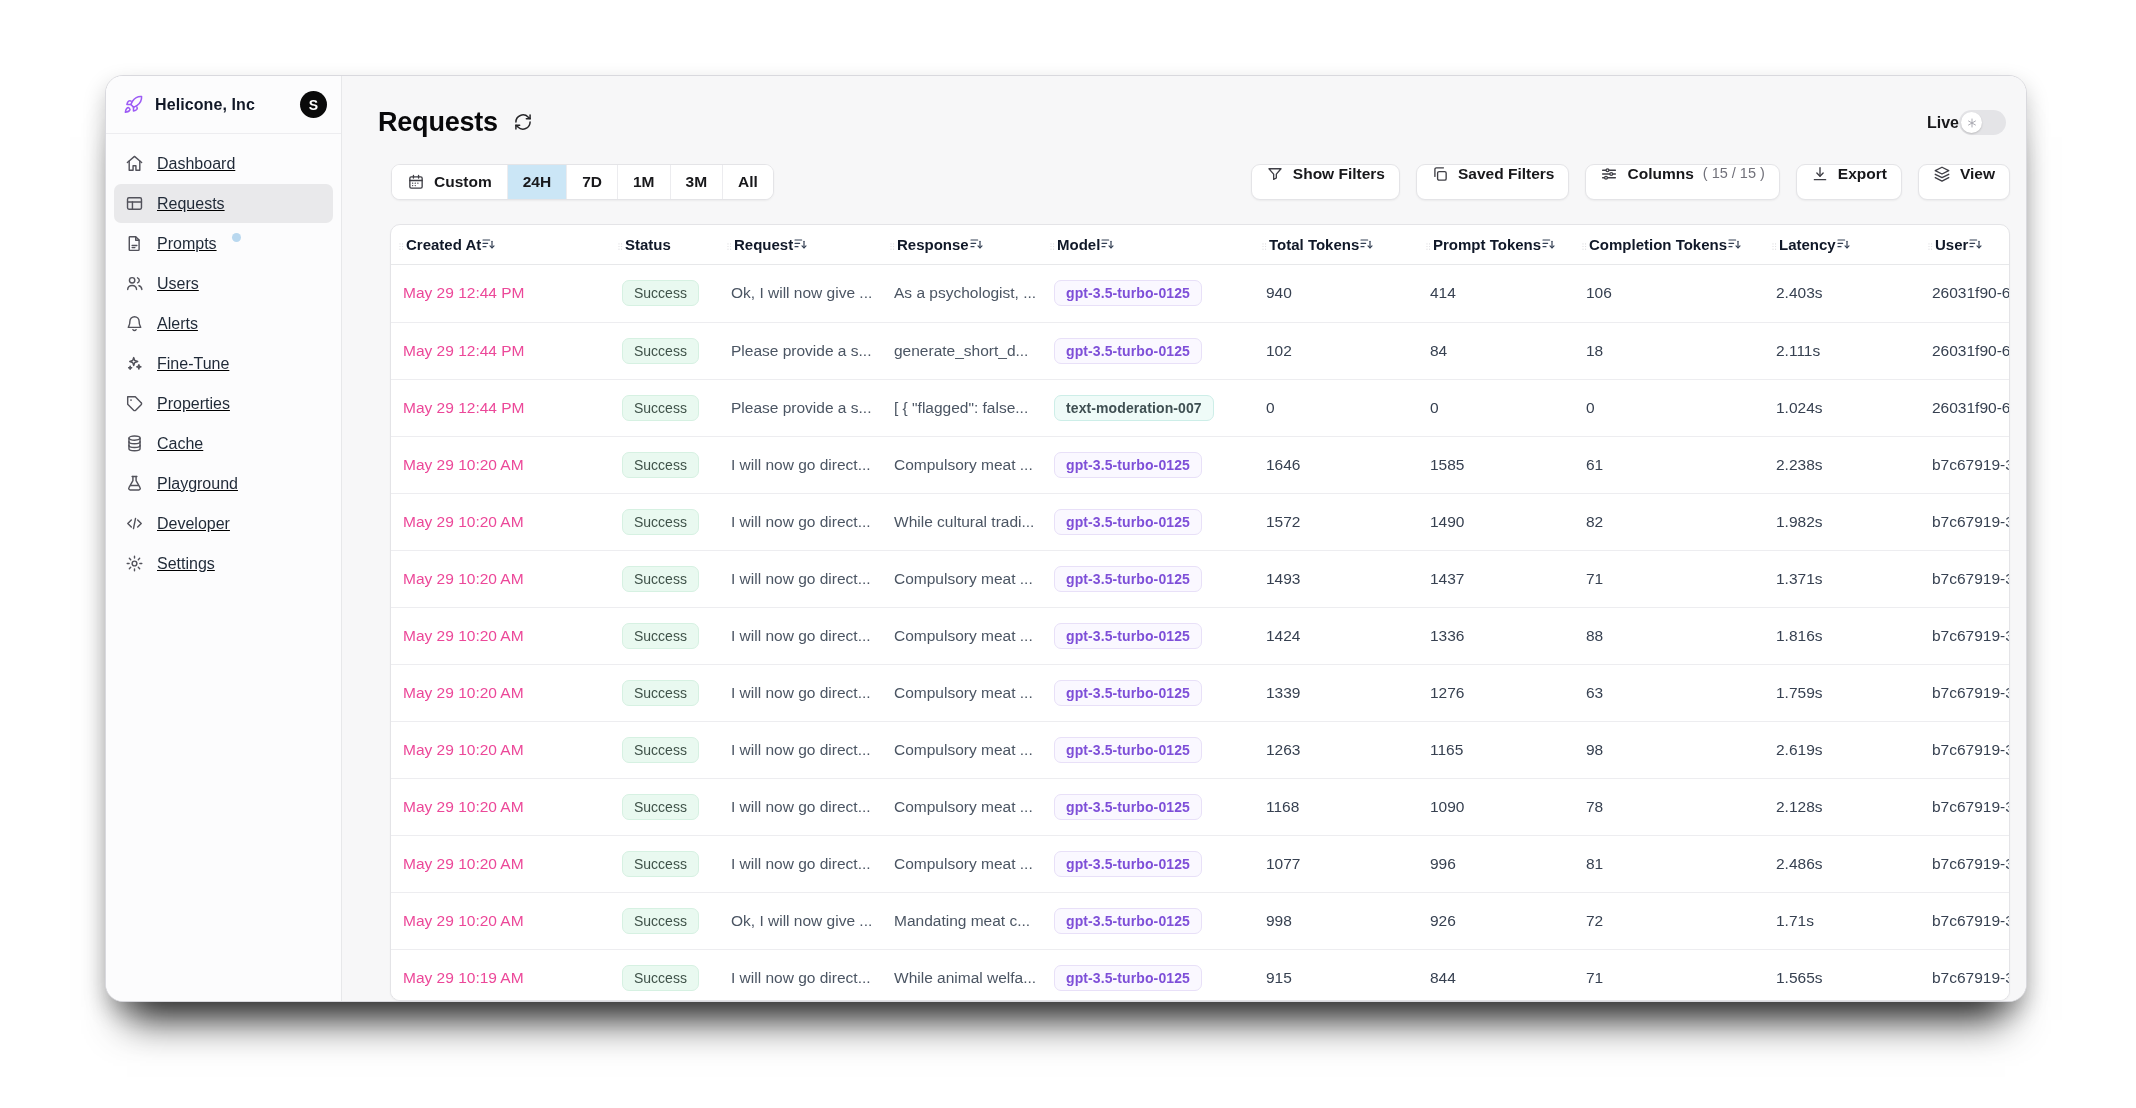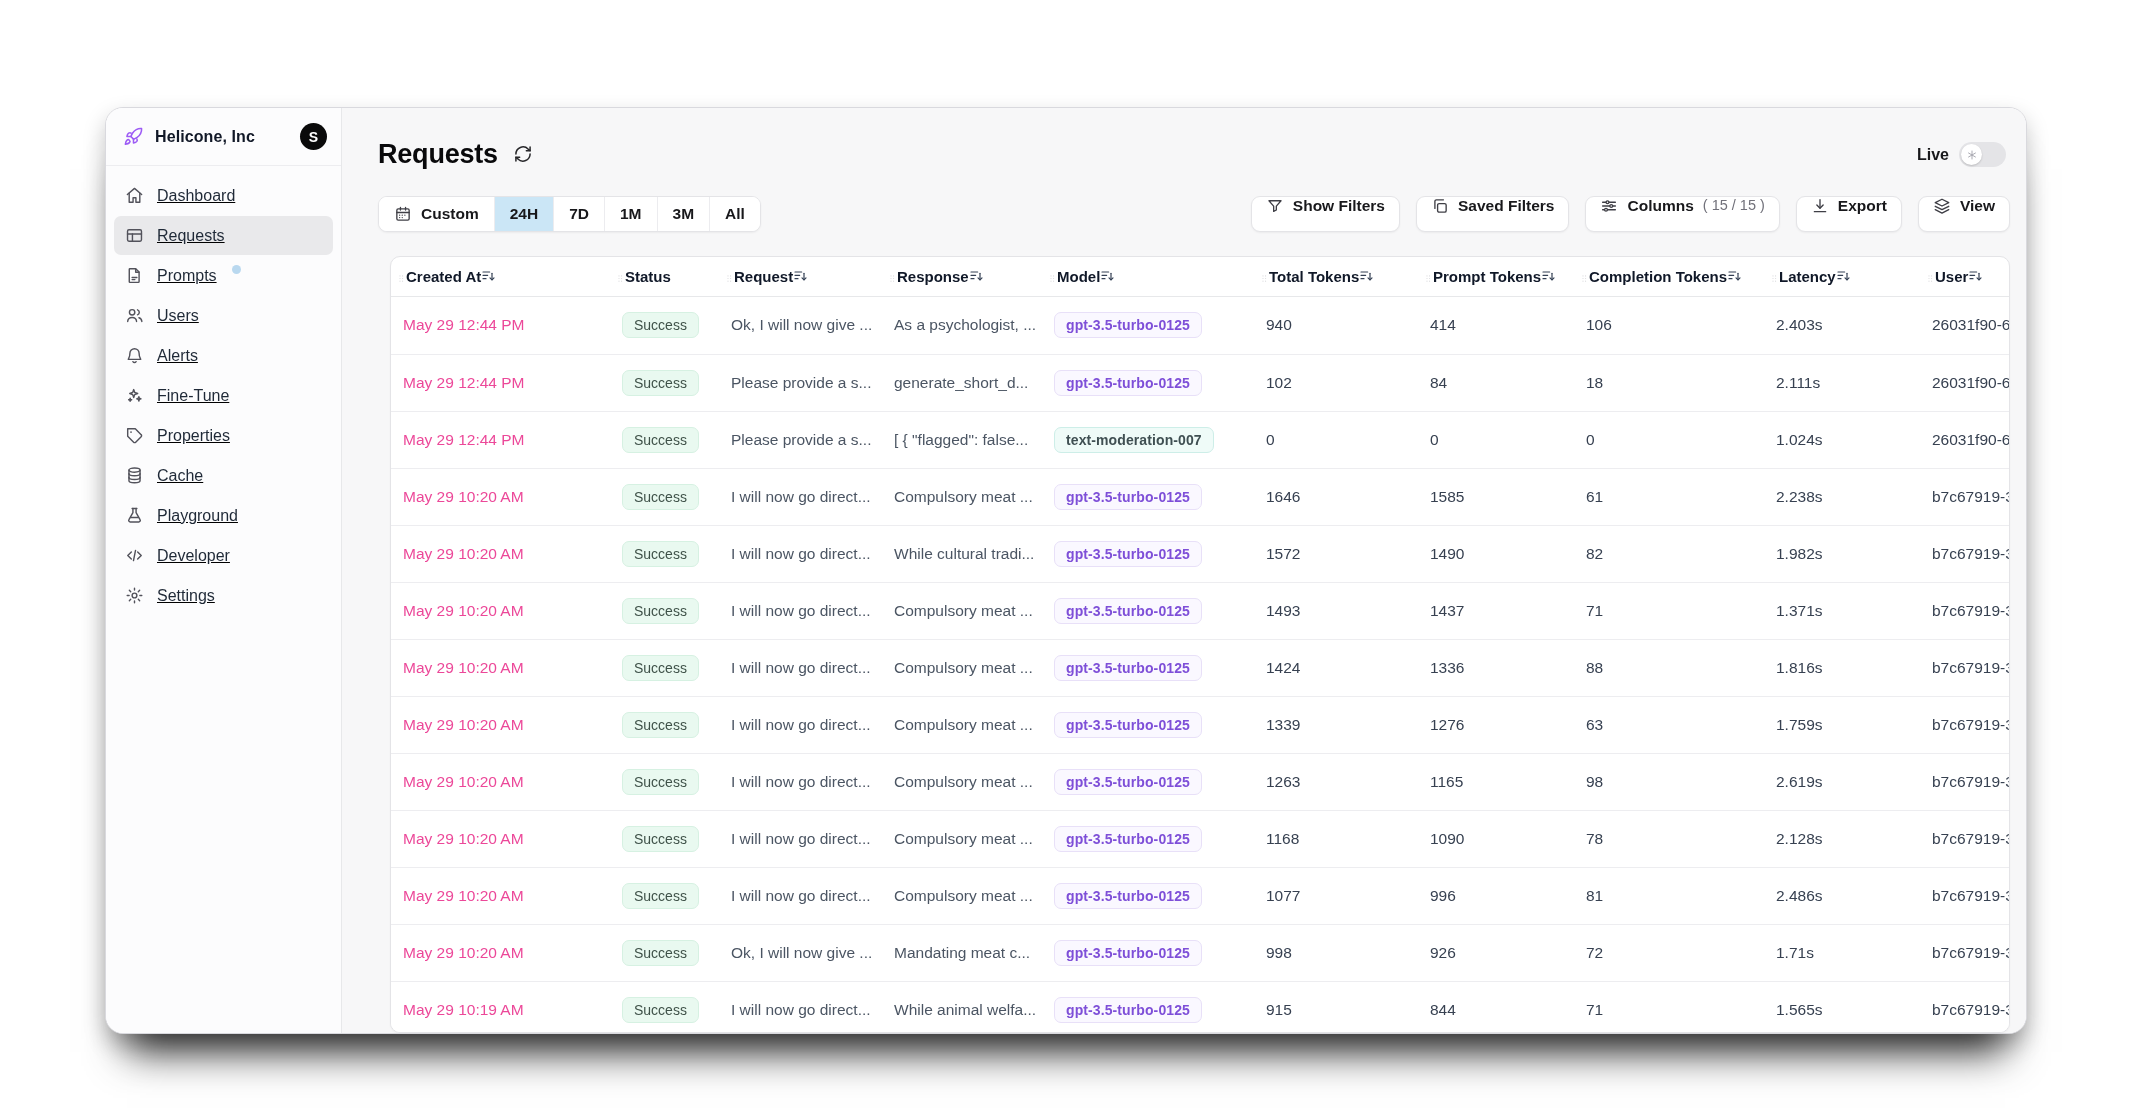--- a/index.html
+++ b/index.html
@@ -1,20 +1,20 @@
 <!DOCTYPE html>
 <html style="--logo-purple: #9d5cf5; --sidebar-active: #e9e9eb; --accent-range: #cbe6f6; --success-bg: #e9f9f0; --success-border: #d6f1e2; --success-text: #3f5249; --model-purple: #7e4fd8; --model-purple-bg: #faf8ff; --model-purple-border: #e8e0f8; --model-teal-bg: #effbf8; --model-teal-border: #cdeee8;"><head>
 <meta charset="utf-8">
 <style>
   * { margin:0; padding:0; box-sizing:border-box; }
   html,body { width:2136px; height:1108px; background:#ffffff; overflow:hidden;
     font-family:"Liberation Sans", sans-serif; -webkit-font-smoothing:antialiased; }
 
   .window {
-    position:absolute; left:105px; top:107px; width:1922px; height:927px;
+    position:absolute; left:105px; top:75px; width:1922px; height:927px;
     background:#ffffff; border:1px solid #d9d9de; border-radius:18px;
     box-shadow: 0 10px 22px rgba(0,0,0,.22), 0 40px 38px -22px rgba(0,0,0,.8);
     display:flex; overflow:hidden;
   }
 
   
   .sidebar { width:236px; flex:0 0 236px; background:#fcfcfd; border-right:1px solid #e7e8ea;
     display:flex; flex-direction:column; }
   .org-header { height:58px; flex:0 0 58px; display:flex; align-items:center; gap:11px;
     padding:0 14px 0 17px; border-bottom:1px solid #ededf0; cursor:pointer; }
@@ -31,28 +31,28 @@
     align-self:flex-start; margin-top:9px; }
 
   
   .main { flex:1; background:#f7f7f8; display:flex; flex-direction:column;
     padding:30px 16px 0 36px; min-width:0; }
   .main-header { display:flex; align-items:center; justify-content:space-between; height:34px; }
   .title-wrap { display:flex; align-items:center; gap:14px; }
   h1 { font-size:27px; font-weight:700; color:#09090b; letter-spacing:-.2px; }
   .refresh-btn { background:none; border:none; cursor:pointer; width:22px; height:22px; color:#27272a; }
   .refresh-btn svg { width:20px; height:20px; }
-  .live-wrap { display:flex; align-items:center; gap:10px; padding-right:4px; }
+  .live-wrap { display:flex; align-items:center; padding-right:4px; }
   .live-label { font-size:16px; font-weight:600; color:#18181b; }
   .toggle { width:47px; height:25px; border-radius:13px; background:#e4e4e7; position:relative; cursor:pointer; }
   .toggle-knob { position:absolute; left:2px; top:2px; width:21px; height:21px; border-radius:50%;
     background:#fff; box-shadow:0 1px 2px rgba(0,0,0,.18); display:flex; align-items:center; justify-content:center; }
   .toggle-knob svg { width:12px; height:12px; color:#a1a1aa; }
 
-  .toolbar { margin-top:24px; display:flex; align-items:center; justify-content:space-between; height:36px; }
+  .toolbar { margin-top:24px; display:flex; align-items:center; justify-content:space-between; height:36px;margin-left:13px; }
   .time-group { display:flex; align-items:stretch; height:36px; background:#fff;
     border:1px solid #e4e4e7; border-radius:9px; overflow:hidden;
     box-shadow:0 1px 2px rgba(0,0,0,.05); }
   .time-btn { display:flex; align-items:center; gap:9px; padding:0 15px; font-size:15.5px;
     font-weight:600; color:#18181b; background:#fff; border:none; border-left:1px solid #ececef;
     cursor:pointer; white-space:nowrap; }
   .time-btn:first-child { border-left:none; }
   .time-btn svg { width:18px; height:18px; color:#3f3f46; }
   .time-btn.active { background:var(--accent-range); }
 

